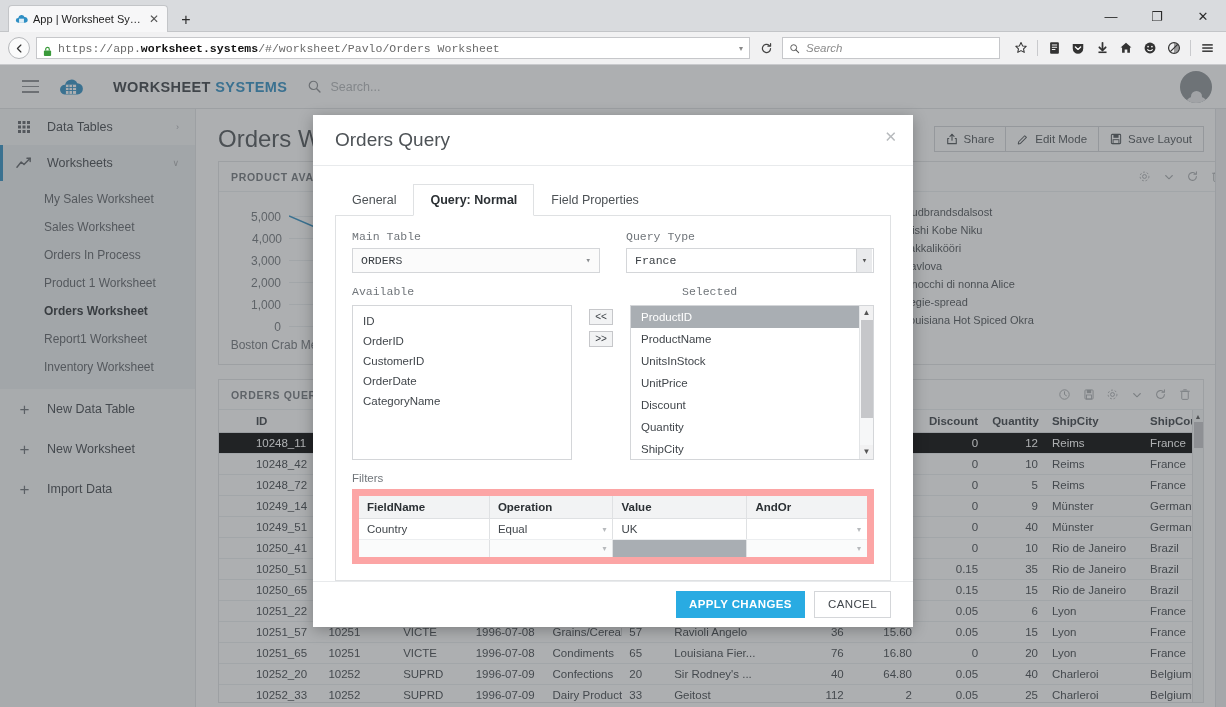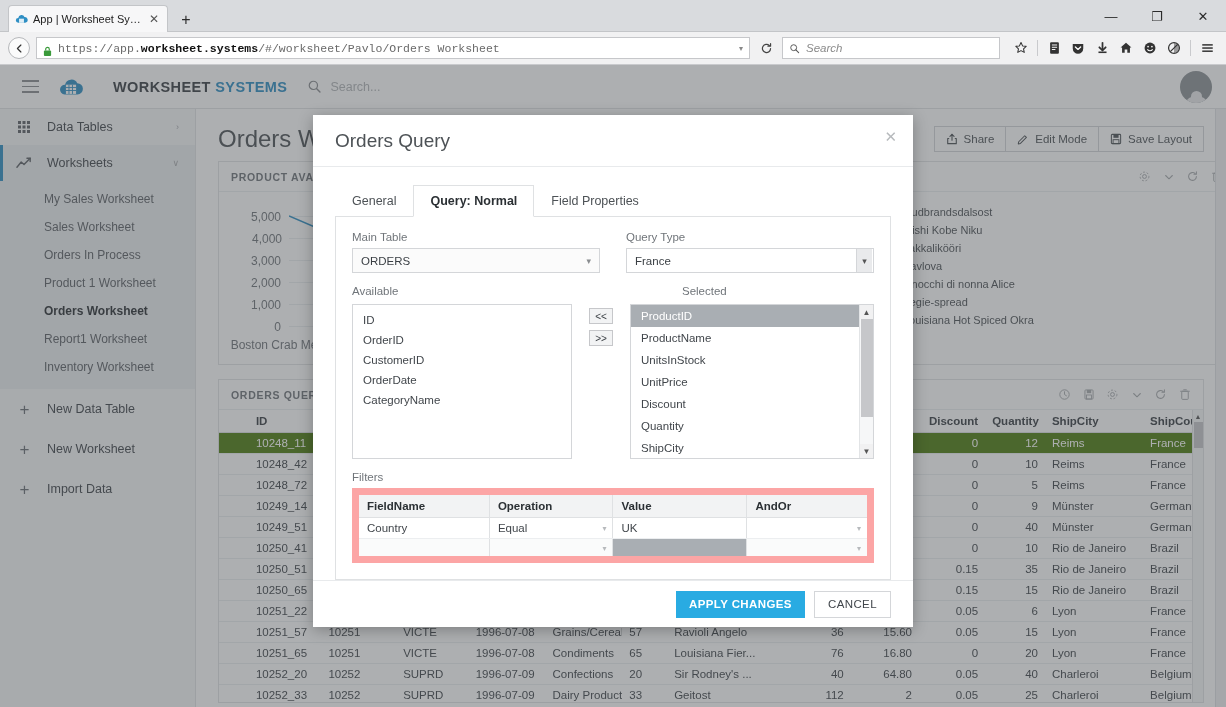--- a/index.html
+++ b/index.html
@@ -172,21 +172,21 @@
   .dtable { width: 100%; border-collapse: collapse; table-layout: fixed; }
   .dtable th {
     font-size: 11.5px; color: #3a3f44; font-weight: bold; text-align: left;
     padding: 5px 7px; border-bottom: 1px solid #dfe1e3; background: #fff;
     white-space: nowrap; overflow: hidden;
   }
   .dtable td {
     font-size: 11.5px; color: #41464b; padding: 4px 7px;
     border-bottom: 1px solid #eceef0; white-space: nowrap; overflow: hidden;
   }
-  .dtable tr.sel td { background: #4d7c0f; color: #fff; }
+  .dtable tr.sel td { background: #000000; color: #fff; }
   .dtable th.num, .dtable td.num { text-align: right; }
   .gutter { width: 28px; background: #fff; }
   .grid-scroll {
     position: absolute; right: 0; top: 0; width: 11px; height: 100%;
     background: #f6f7f8; border-left: 1px solid #e2e4e6;
   }
 
   
   .overlay {
     position: absolute; left: 0; top: 65px; width: 1226px; height: 642px;
@@ -211,21 +211,21 @@
   .tabs { display: flex; border-bottom: 1px solid #dfe1e3; }
   .tab-item {
     padding: 8px 16px; font-size: 12.5px; color: #4d5256;
     border: 1px solid transparent; border-bottom: none; margin-bottom: -1px;
   }
   .tab-item.active {
     background: #fff; border-color: #dfe1e3; border-bottom: 1px solid #fff;
     font-weight: bold; color: #2b3034;
   }
   .panel { border: 1px solid #dfe1e3; border-top: none; padding: 14px 16px 16px 16px; }
-  .row2 { display: flex; gap: 26px; }
+  .row2 { display: flex; gap: 26px; font-family: Liberation Mono, monospace; }
   .col { flex: 1; }
   .fld-lbl { font-size: 11.5px; color: #70757a; margin-bottom: 5px; }
   .select-box {
     height: 25px; border: 1px solid #d4d6d9; background: #fbfbfb;
     display: flex; align-items: center; padding: 0 8px; font-size: 11.5px; color: #3a3f44;
   }
   .select-box.plain { background: #fff; }
   .sel-caret { margin-left: auto; font-size: 9px; color: #8a8d90; }
   .sel-caret-btn {
     margin-left: auto; width: 16px; height: 23px; margin-right: -7px;

